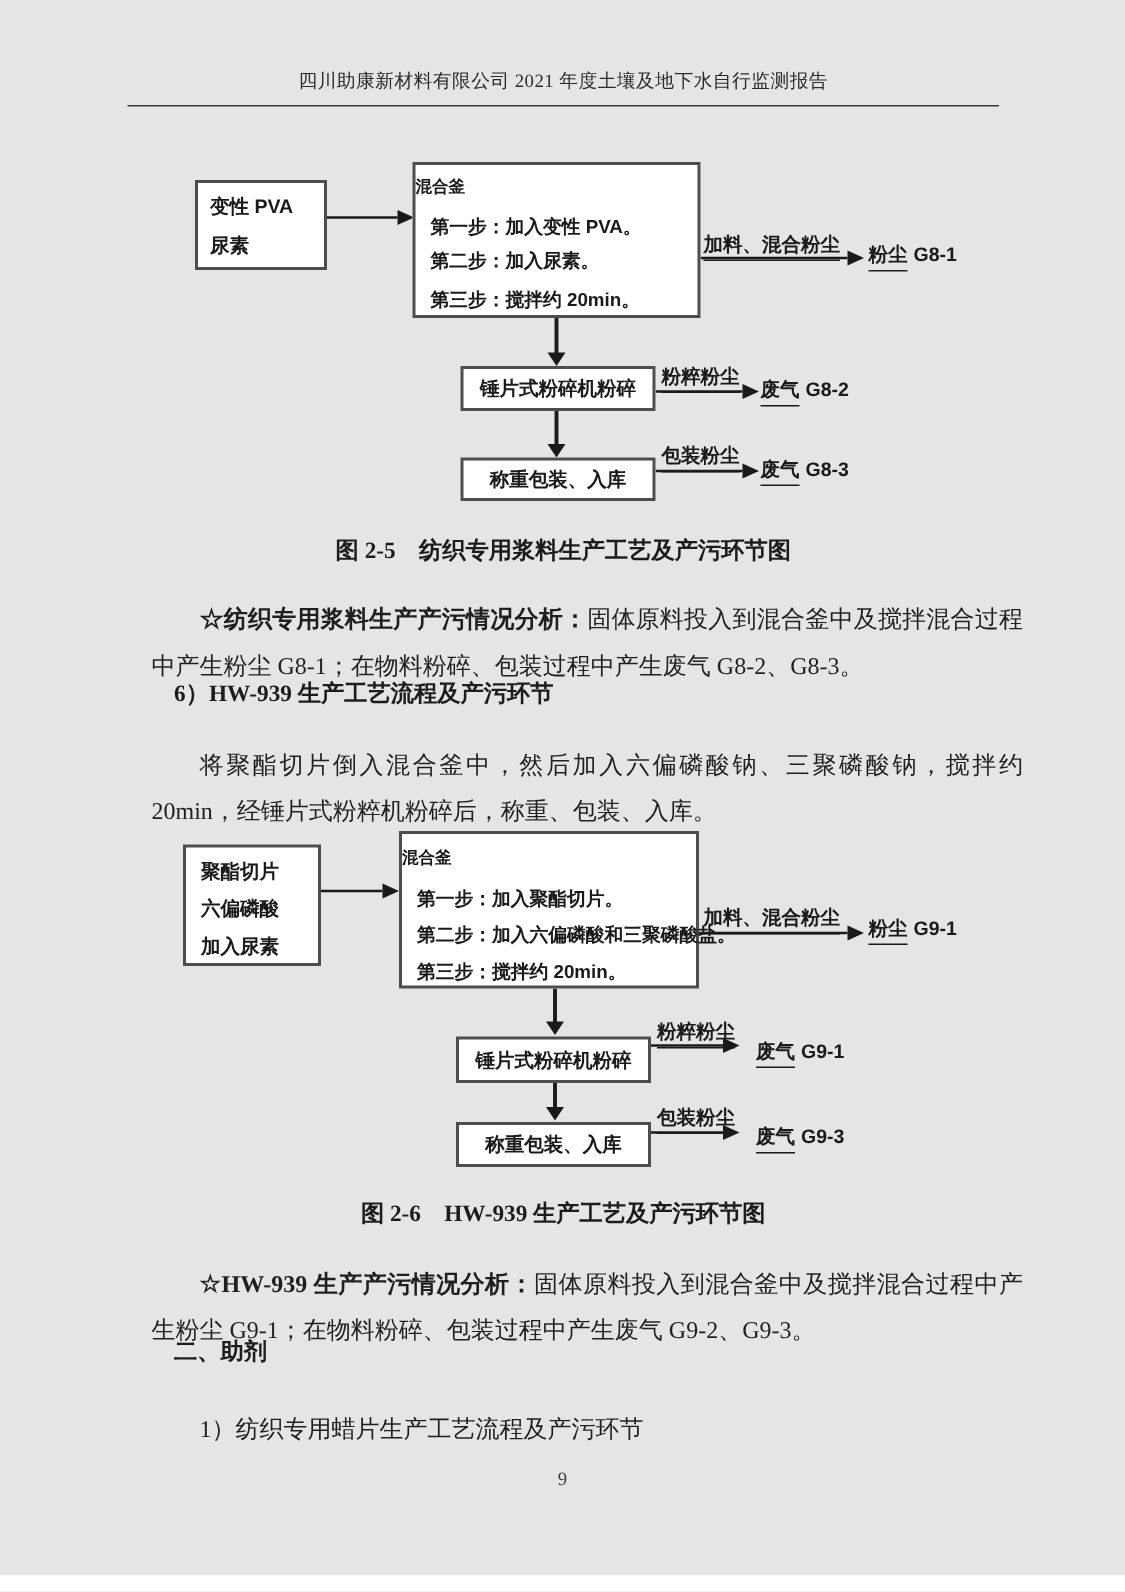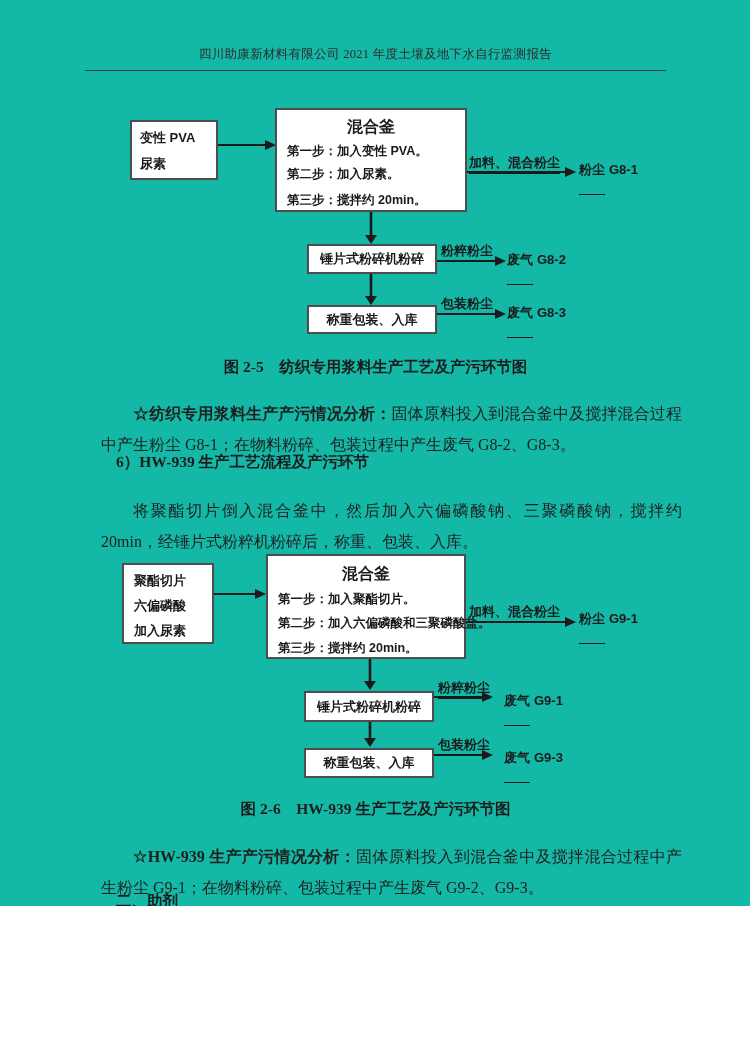--- a/index.html
+++ b/index.html
@@ -1,17 +1,17 @@
 <!DOCTYPE html>
 <html><head>
 <meta charset="utf-8">
 <style>
   html,body { margin:0; padding:0; background:#ffffff; }
   .page {
-    position:relative; width:750px; height:906px; background:#14b8a6;
+    position:relative; width:750px; height:1050px; background:#e5e5e5;
     font-family:"Liberation Serif", serif; color:#1f1f1f; overflow:hidden;
   }
   
   .doc-header {
     position:absolute; top:46px; left:85px; width:581px;
     text-align:center; font-size:12.5px; color:#2b2b2b; letter-spacing:0.3px;
   }
   .header-rule {
     position:absolute; top:70px; left:85px; width:581px; height:0;
     border-top:1.3px solid #3a3a3a;
@@ -21,29 +21,29 @@
     position:absolute; left:0; width:750px; height:255px;
     font-family:"Liberation Sans", sans-serif; font-weight:bold; color:#1a1a1a;
   }
   .chart svg { position:absolute; left:0; top:0; }
   .chart .box {
     position:absolute; border:2px solid #4d4d4d; background:#fff; box-sizing:border-box;
   }
   .ibox { font-size:13px; padding:3px 0 0 8px; }
   .ibox div { line-height:26px; white-space:nowrap; }
   .ibox3 div { line-height:25px; }
-  .mixer-title { position:absolute; left:0; right:0; text-align:center; font-size:16px; }
+  .mixer-title { position:absolute; left:0; right:0; font-size:11px; }
   .step { position:absolute; left:10px; font-size:12.5px; white-space:nowrap; }
   .cbox { display:flex; align-items:center; justify-content:center; font-size:13px; }
   .alabel {
     position:absolute; font-size:13px; white-space:nowrap;
     border-bottom:1.5px solid #1a1a1a; padding-bottom:1px;
   }
   .out { position:absolute; font-size:13px; white-space:nowrap; }
-  .out .u { border-bottom:1.5px solid #1a1a1a; padding-bottom:17px; }
+  .out .u { border-bottom:1.5px solid #1a1a1a; padding-bottom:3px; }
   .out .code { margin-left:4px; }
   
   .caption {
     position:absolute; left:85px; width:581px; text-align:center;
     font-weight:bold; font-size:15.5px; color:#1c1c1c;
   }
   .body-p {
     position:absolute; left:85px; width:581px; margin:16px;
     font-size:16px; line-height:31px; text-align:justify;
     text-indent:2em; color:#1f1f1f;

